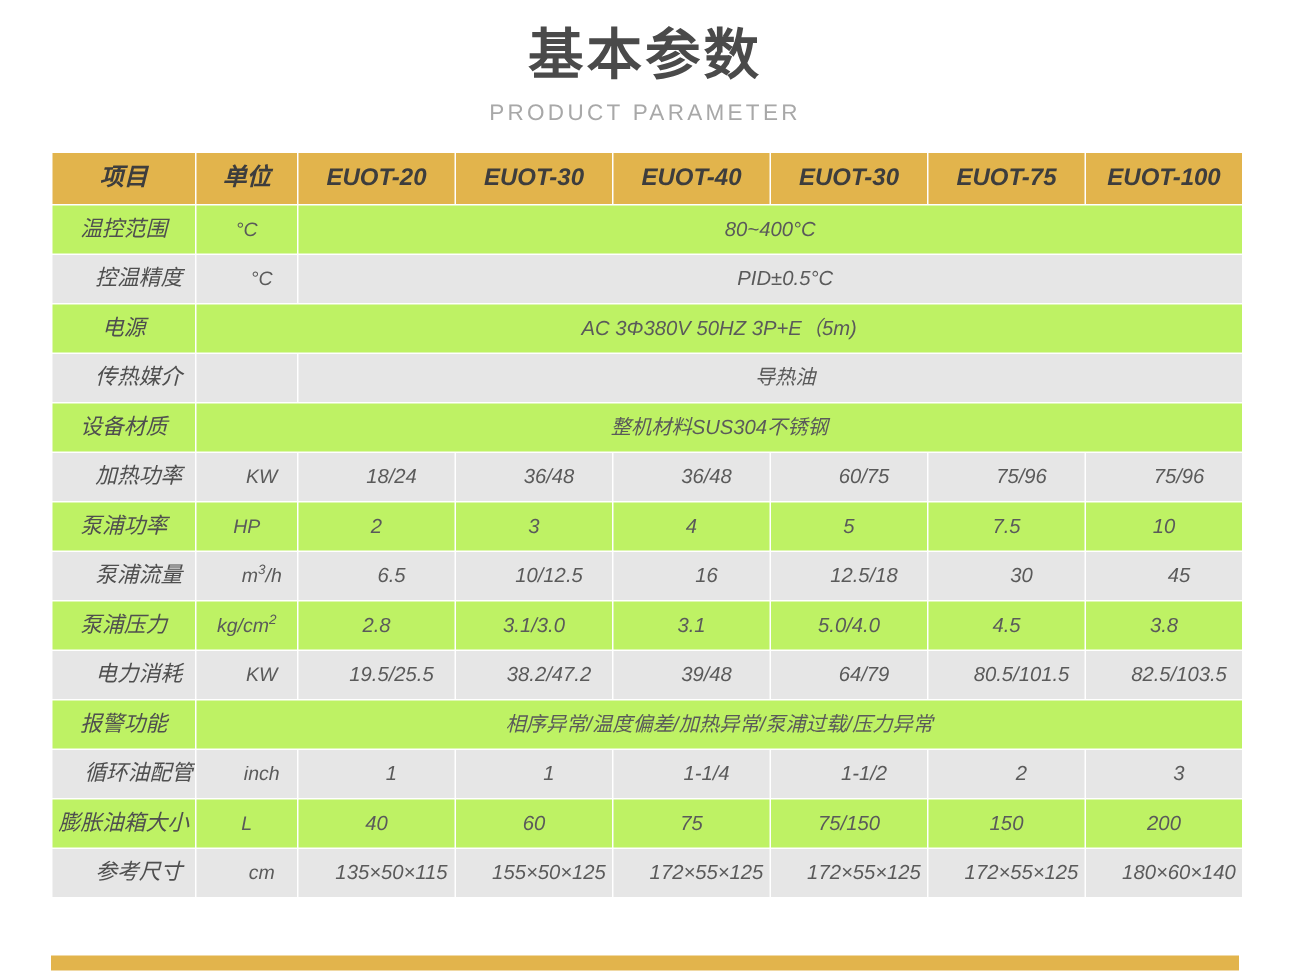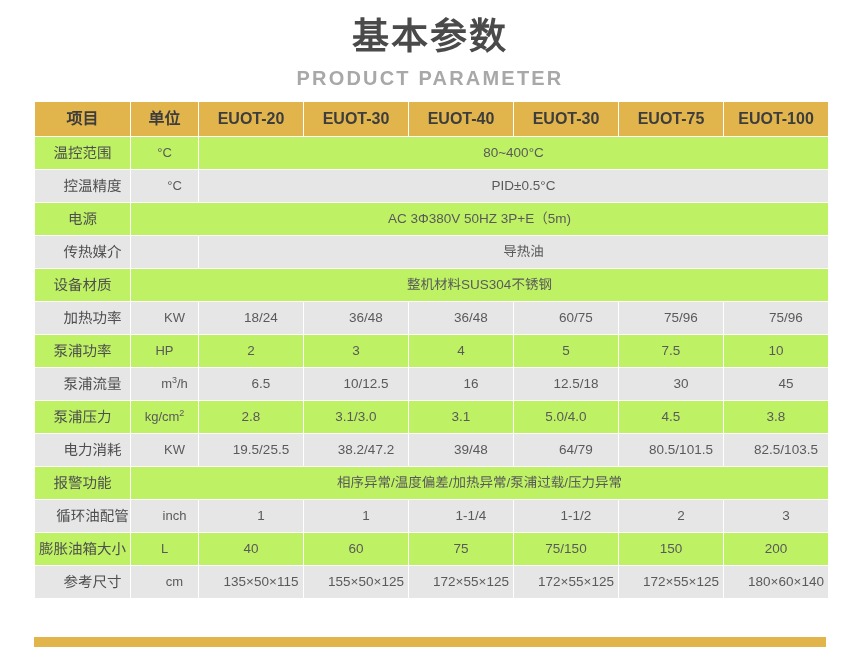--- a/index.html
+++ b/index.html
@@ -28,33 +28,34 @@
   }
   .heading .title-cn {
     font-size: 37px;
     font-weight: bold;
     color: #4a4a4a;
     letter-spacing: 2px;
     line-height: 1.25;
     margin: 0;
   }
   .heading .title-en {
-    font-size: 20px;
+    font-size: 15px;
     color: #a8a8a8;
     letter-spacing: 2.2px;
     margin: 7px 0 0 0;
-    font-weight: bold;
+    font-weight: normal;
   }
 
   
   .table-wrap {
     position: absolute;
     left: 34px;
     top: 101px;
     width: 792px;
+    font-style: italic;
   }
   table.spec {
     width: 792px;
     border-collapse: separate;
     border-spacing: 1px 1px;
     table-layout: fixed;
   }
   table.spec th,
   table.spec td {
     padding: 0;

